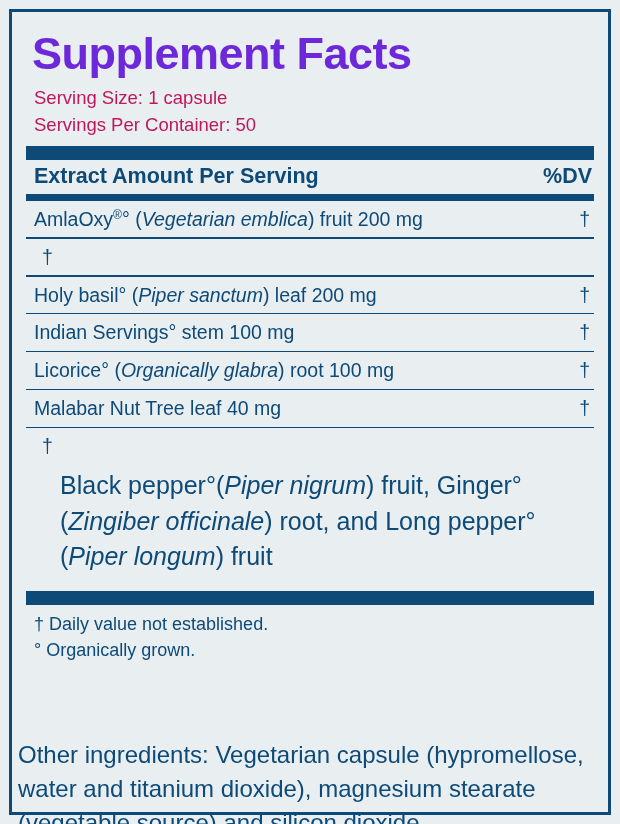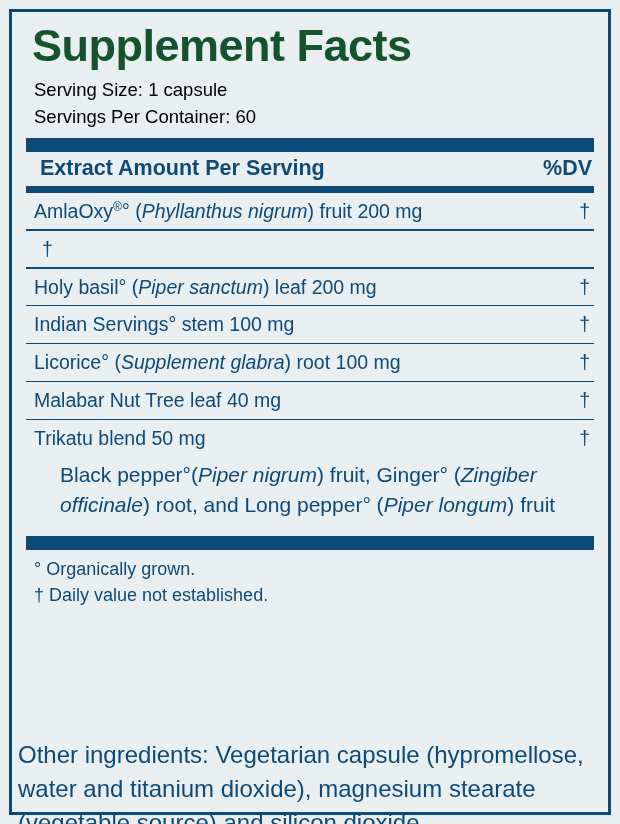--- a/index.html
+++ b/index.html
@@ -32,28 +32,28 @@
     padding: 0;
   }
   .inner {
     padding: 6px 14px 0 14px;
   }
   .title {
     font-size: 45px;
     font-weight: bold;
     letter-spacing: -0.5px;
     line-height: 1.05;
-    color: #14532d;
-    margin: 4px 0 8px 6px;
+    color: #6d28d9;
+    margin: 12px 0 8px 6px;
   }
   .serving-line {
     font-size: 18.5px;
     line-height: 1.42;
     margin-left: 8px;
-    color: #000000;
+    color: #be185d;
   }
   .bar-thick {
     height: 14px;
     background: #0d4a78;
     margin: 8px 0 0 0;
   }
   .bar-mid {
     height: 7px;
     background: #0d4a78;
     margin: 0;
@@ -63,39 +63,38 @@
     background: #0d4a78;
     margin: 0;
   }
   .hdr-row {
     display: flex;
     align-items: baseline;
     justify-content: space-between;
     font-size: 21.5px;
     font-weight: bold;
     padding: 4px 2px 5px 8px;
-    margin-left: 6px;
   }
   .ing-row {
     display: flex;
     align-items: baseline;
     justify-content: space-between;
     font-size: 19.5px;
     padding: 6px 4px 6px 8px;
     line-height: 1.25;
   }
   .ing-row .dv {
     padding-left: 8px;
     white-space: nowrap;
   }
   .ing-text i {
     font-style: italic;
   }
   .sub-block {
-    font-size: 21px;
+    font-size: 25px;
     line-height: 1.42;
     padding: 4px 4px 8px 34px;
   }
   .footnotes {
     font-size: 18px;
     line-height: 1.45;
     padding: 6px 4px 8px 8px;
   }
   .other {
     font-size: 24px;
@@ -118,33 +117,33 @@
 <body>
 
 <div class="panel">
 
   <div class="frame">
     <div class="inner">
 
       <div class="title">Supplement Facts</div>
 
       <div class="serving-line">Serving Size: 1 capsule</div>
-      <div class="serving-line">Servings Per Container: 60</div>
+      <div class="serving-line">Servings Per Container: 50</div>
 
       <div class="bar-thick"></div>
 
       <div class="hdr-row">
         <span>Extract Amount Per Serving</span>
         <span>%DV</span>
       </div>
 
       <div class="bar-mid"></div>
 
       <div class="ing-row">
-        <span class="ing-text">AmlaOxy<sup>®</sup>° (<i>Phyllanthus nigrum</i>) fruit 200 mg</span>
+        <span class="ing-text">AmlaOxy<sup>®</sup>° (<i>Vegetarian emblica</i>) fruit 200 mg</span>
         <span class="dv">†</span>
       </div>
       <div class="rule"></div>
 
       <div class="ing-row">
         <span class="dv">†</span>
       </div>
       <div class="rule"></div>
 
       <div class="ing-row">
@@ -153,43 +152,42 @@
       </div>
       <div class="rule"></div>
 
       <div class="ing-row">
         <span class="ing-text">Indian Servings° stem 100 mg</span>
         <span class="dv">†</span>
       </div>
       <div class="rule"></div>
 
       <div class="ing-row">
-        <span class="ing-text">Licorice° (<i>Supplement glabra</i>) root 100 mg</span>
+        <span class="ing-text">Licorice° (<i>Organically glabra</i>) root 100 mg</span>
         <span class="dv">†</span>
       </div>
       <div class="rule"></div>
 
       <div class="ing-row">
         <span class="ing-text">Malabar Nut Tree leaf 40 mg</span>
         <span class="dv">†</span>
       </div>
       <div class="rule"></div>
 
       <div class="ing-row">
-        <span class="ing-text">Trikatu blend 50 mg</span>
         <span class="dv">†</span>
       </div>
 
       <div class="sub-block">Black pepper°(<i>Piper nigrum</i>) fruit, Ginger° (<i>Zingiber officinale</i>) root, and Long pepper° (<i>Piper longum</i>) fruit</div>
 
       <div class="bar-thick"></div>
 
       <div class="footnotes">
+        <div>† Daily value not established.</div>
         <div>° Organically grown.</div>
-        <div>† Daily value not established.</div>
       </div>
 
     </div>
   </div>
 
   <div class="outside">
     <div class="other">Other ingredients: Vegetarian capsule (hypromellose, water and titanium dioxide), magnesium stearate (vegetable source) and silicon dioxide.</div>
   </div>
 
 </div>

